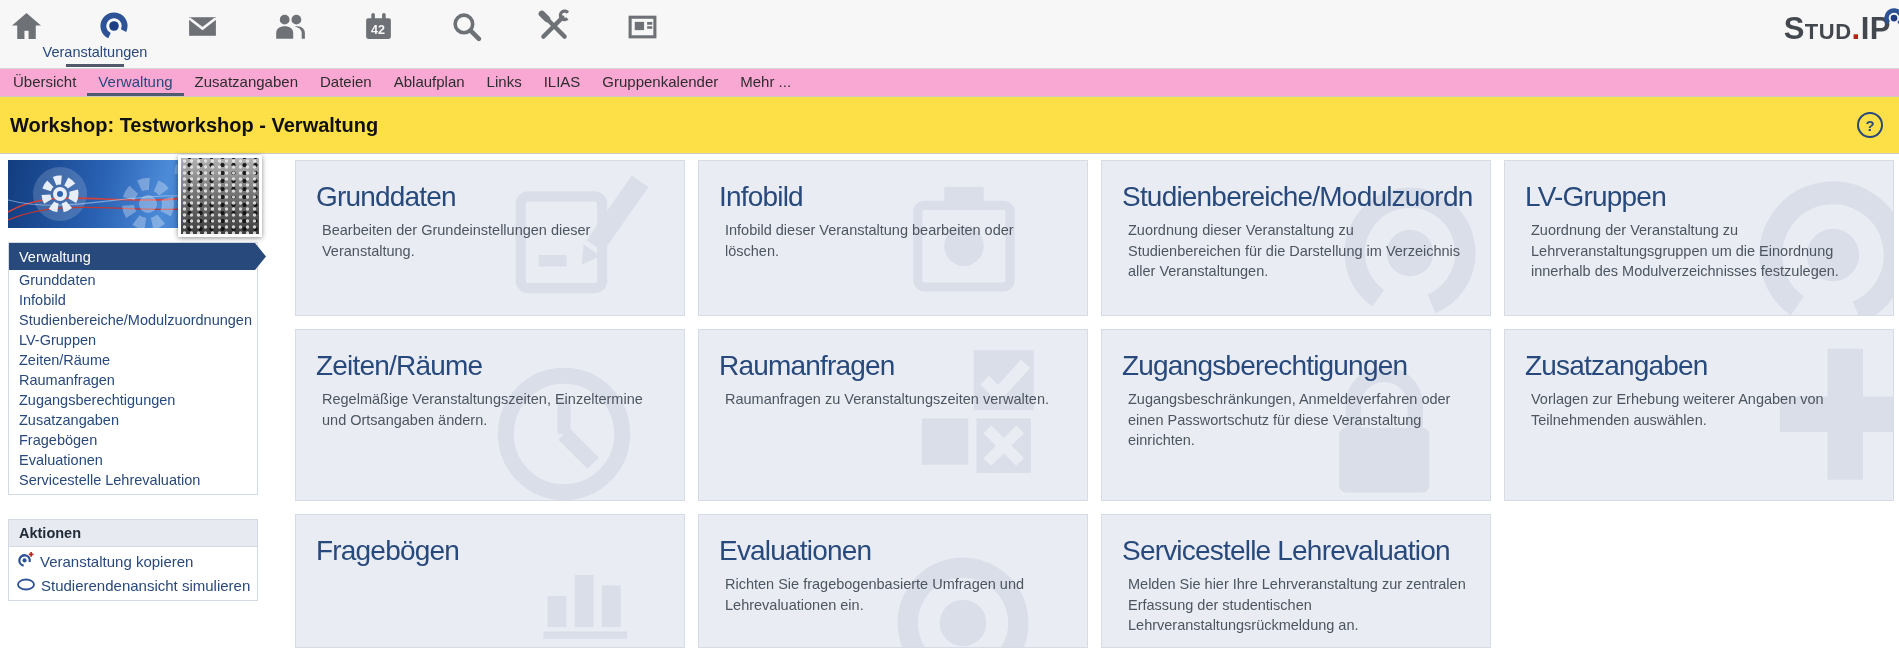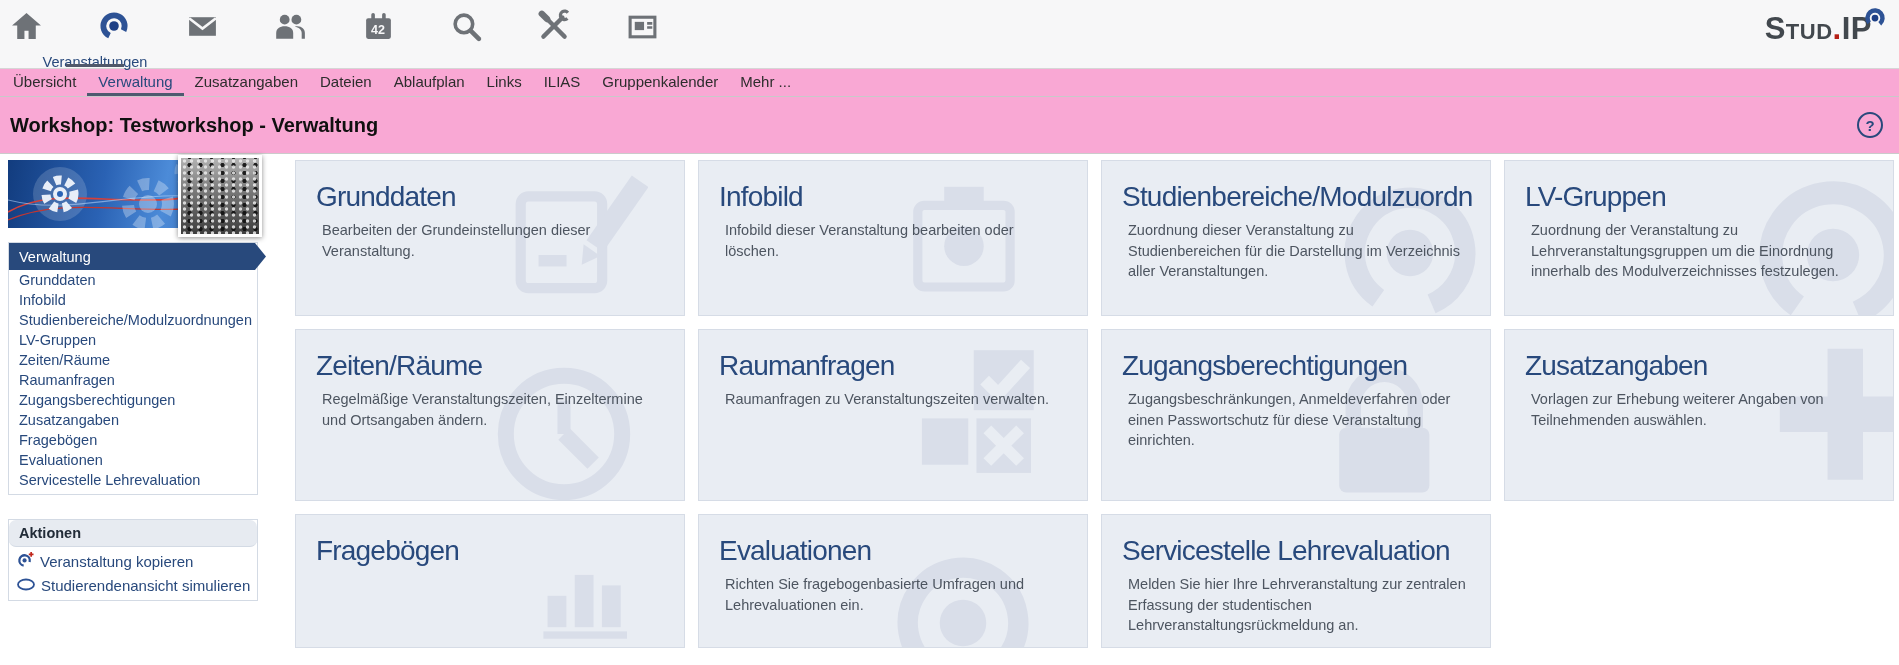--- a/index.html
+++ b/index.html
@@ -6,31 +6,31 @@
   body{
     width:1899px;height:665px;overflow:hidden;background:#fff;
     font-family:"Liberation Sans",sans-serif;position:relative;
     -webkit-font-smoothing:antialiased;
   }
   
   .topbar{height:68px;background:#f7f7f8;position:relative;}
   .icon-strip{display:flex;gap:52px;padding:8px 0 0 8px;}
   .topbar-icon{width:36px;height:36px;display:flex;align-items:center;justify-content:center;position:relative;cursor:pointer;}
   .cal-num{position:absolute;left:50%;top:15px;transform:translateX(-50%);font-size:12.5px;font-weight:bold;color:#f7f7f8;pointer-events:none;}
-  .active-label{position:absolute;left:40px;top:54px;width:110px;text-align:center;font-size:14.5px;color:#28497c;}
+  .active-label{position:absolute;left:40px;top:44px;width:110px;text-align:center;font-size:14.5px;color:#28497c;}
   .active-underline{position:absolute;left:66px;top:64px;width:58px;height:3px;background:#50586a;}
-  .logo{position:absolute;right:27px;top:13px;font-weight:bold;font-size:31px;letter-spacing:.5px;color:#42484e;font-variant:small-caps;line-height:1;}
+  .logo{position:absolute;right:8px;top:13px;font-weight:bold;font-size:31px;letter-spacing:.5px;color:#42484e;font-variant:small-caps;line-height:1;}
   .logo .dot{color:#b51f16;}
   .logo .swirl{position:absolute;right:-15px;top:-9px;}
   
   .tabbar{height:27px;background:#f9a8d4;border-top:1px solid #d6d6d6;border-bottom:1px solid #c9c9c9;display:flex;align-items:stretch;padding-left:2px;font-size:15px;color:#2d2d2d;}
   .tab{display:flex;align-items:center;padding:0 11px;cursor:pointer;border-bottom:3px solid transparent;box-sizing:border-box;}
   .tab.active{color:#28497c;border-bottom-color:#4e5a70;}
   
-  .titlebar{height:56px;border-bottom:1px solid #cbcbcb;display:flex;align-items:center;padding:0 16px 0 10px;background:#f9a8d4;}
+  .titlebar{height:56px;border-bottom:1px solid #cbcbcb;display:flex;align-items:center;padding:0 16px 0 10px;background:#fde047;}
   .page-title{font-size:20px;font-weight:bold;color:#101010;flex:1;}
   .help-btn{width:22px;height:22px;border:2.5px solid #28497c;border-radius:50%;color:#28497c;font-weight:bold;font-size:15px;display:flex;align-items:center;justify-content:center;cursor:pointer;}
   
   .content{position:relative;height:512px;}
   .sidebar{position:absolute;left:8px;top:6px;width:250px;}
   .banner{position:relative;width:250px;height:68px;background:linear-gradient(100deg,#123c7e 0%,#2a62b4 38%,#4c8bd8 62%,#2c5ea8 100%);}
   .banner svg{position:absolute;left:0;top:0;}
   .banner-photo{
     position:absolute;right:-4px;top:-5px;width:78px;height:76px;border:3px solid #fff;box-shadow:0 1px 5px rgba(0,0,0,.45);
     background-image:
@@ -38,21 +38,21 @@
       radial-gradient(circle,rgba(15,15,15,.9) 1.7px,rgba(0,0,0,0) 2.5px),
       linear-gradient(180deg,#b3b3b3,#777 45%,#3d3d3d);
     background-size:7px 6px,11px 8px,100% 100%;
     background-position:0 0,3px 3px,0 0;
   }
   .nav-box{margin-top:14px;border:1px solid #d3dae4;background:#fff;padding-bottom:4px;}
   .nav-active{position:relative;width:calc(100% + 9px);height:27px;background:#28497c;color:#fff;font-size:14.5px;display:flex;align-items:center;padding-left:10px;box-sizing:border-box;clip-path:polygon(0 0,calc(100% - 11px) 0,100% 50%,calc(100% - 11px) 100%,0 100%);cursor:pointer;}
   .nav-item{font-size:14.5px;color:#28497c;line-height:18px;padding:1px 4px 1px 10px;cursor:pointer;white-space:nowrap;}
   .nav-item:first-of-type{margin-top:4px;}
   .actions-box{margin-top:24px;border:1px solid #d3dae4;background:#fff;}
-  .actions-header{background:#e7ebf1;border-bottom:1px solid #d3dae4;font-size:14.5px;font-weight:bold;color:#222c38;padding:5px 10px;border-radius:7px;}
+  .actions-header{background:#e7ebf1;border-bottom:1px solid #d3dae4;font-size:14.5px;font-weight:bold;color:#222c38;padding:5px 10px;}
   .action-item{display:flex;align-items:center;gap:6px;font-size:15px;color:#28497c;padding:4px 10px 2px 8px;cursor:pointer;white-space:nowrap;}
   .action-item:last-child{padding-bottom:6px;}
   
   .main{position:absolute;left:295px;top:6px;display:grid;grid-template-columns:repeat(4,390px);grid-template-rows:156px 172px 134px;gap:13px;}
   .tile{background:#e9edf3;border:1px solid #d6dce6;position:relative;overflow:hidden;padding:12px 16px 0 20px;box-sizing:border-box;cursor:pointer;}
   .tile h2{margin:8px 0 7px;font-size:28px;font-weight:400;letter-spacing:-0.8px;color:#28497c;white-space:nowrap;overflow:hidden;position:relative;z-index:2;}
   .tile p{margin:6px;font-size:14.5px;line-height:1.42;color:#4d5560;max-width:352px;position:relative;z-index:2;}
   .wm{position:absolute;z-index:1;}
 </style>
 </head>

